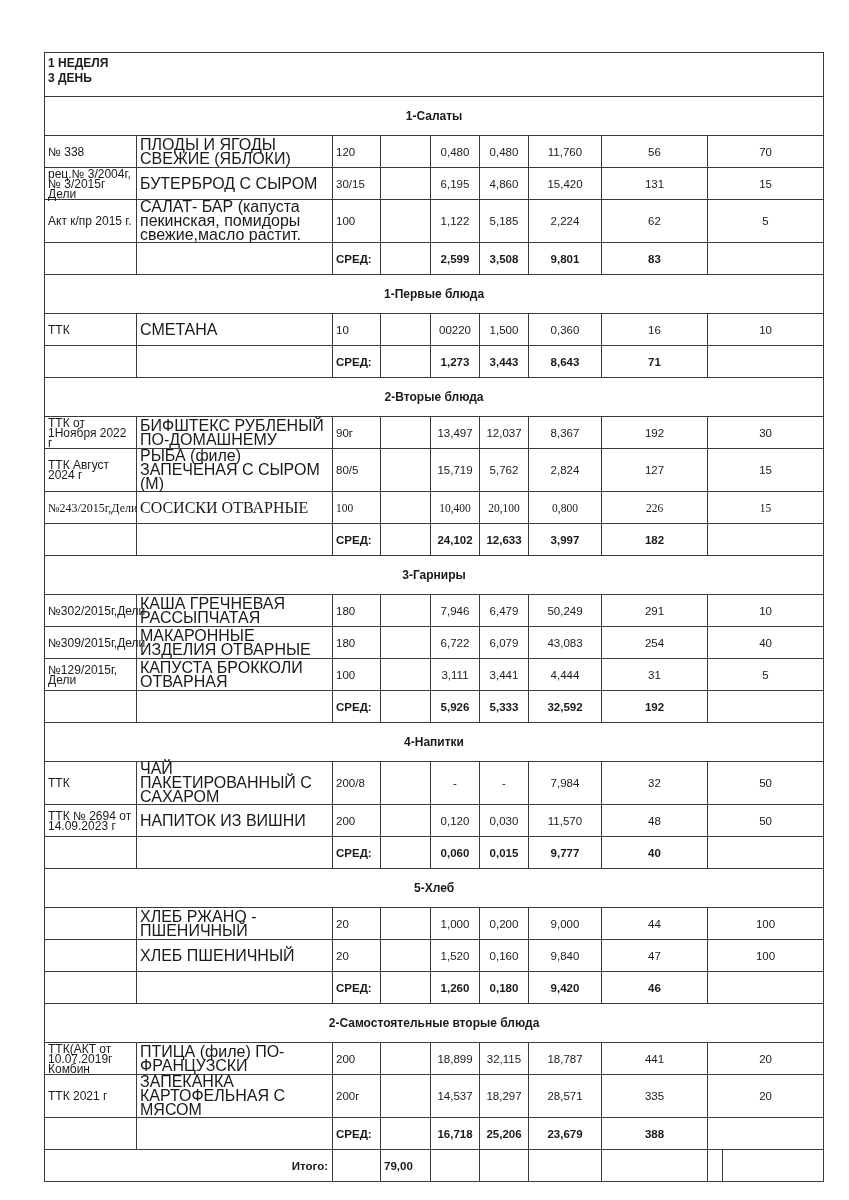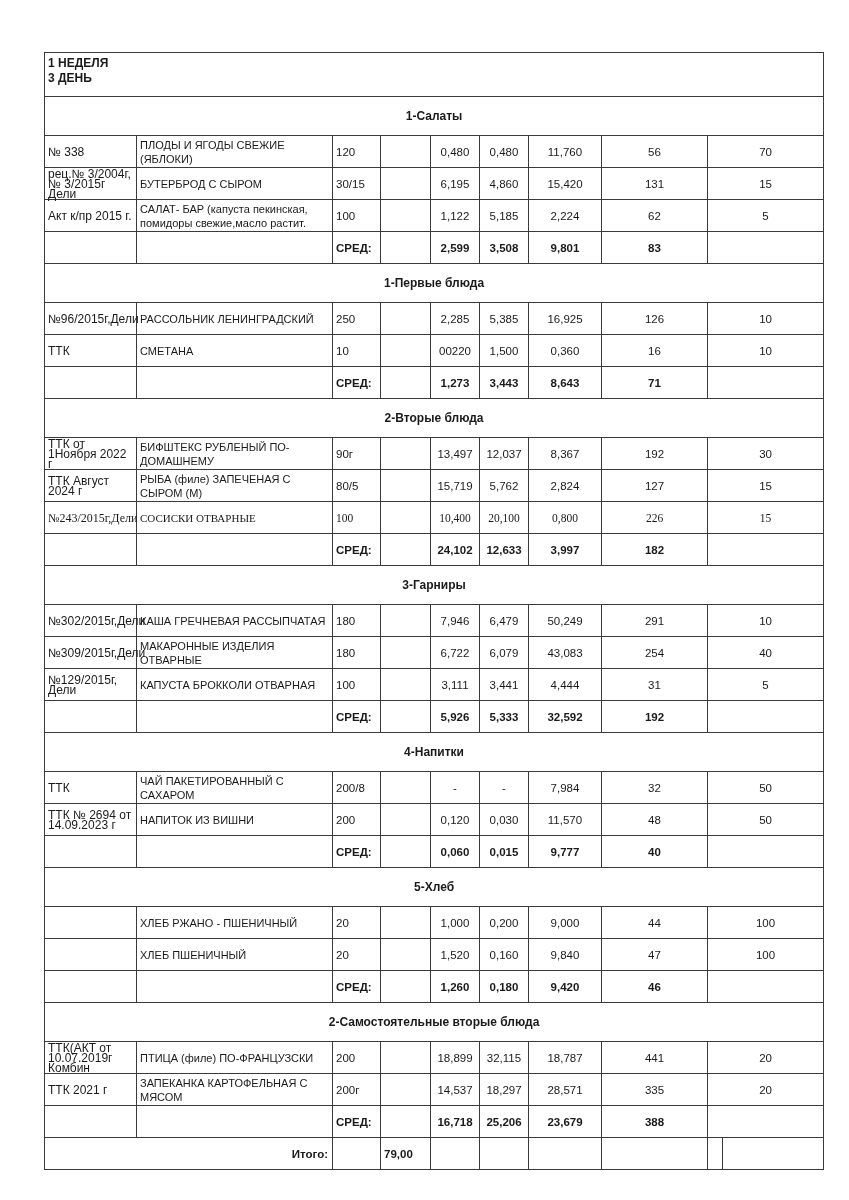--- a/index.html
+++ b/index.html
@@ -4,21 +4,21 @@
 <style>
   html, body { margin: 0; padding: 0; background: #ffffff; }
   body { width: 849px; height: 1200px; position: relative; font-family: "Liberation Sans", sans-serif; color: #1a1a1a; }
   .sheet { position: absolute; left: 44px; top: 52px; width: 779px; }
   table { border-collapse: collapse; width: 779px; table-layout: fixed; }
   td { border: 1px solid #3a3a3a; padding: 0 3px; font-size: 11.5px; vertical-align: middle; }
   .head-cell { height: 40px; font-weight: bold; font-size: 12px; line-height: 15px; vertical-align: top; padding-top: 3px; }
   .section { height: 38px; text-align: center; font-weight: bold; font-size: 12px; margin-top: 48px; }
   .row td { height: 31px; }
   .code { font-size: 12px; line-height: 10px; }
-  .name { font-size: 11px; line-height: 14px; }
+  .name { font-size: 16px; line-height: 14px; }
   .c { }
   .b { font-weight: bold; }
   .tot-label { text-align: right; font-weight: bold; padding-right: 4px; }
   .num { text-align: center; }
 </style>
 </head>
 <body>
 
 <div class="sheet">
   <table>
@@ -85,31 +85,20 @@
           <td class="num b">2,599</td>
           <td class="num b">3,508</td>
           <td class="num b">9,801</td>
           <td class="num b">83</td>
           <td colspan="2"></td>
         </tr>
         <tr>
           <td class="section" colspan="10">1-Первые блюда</td>
         </tr>
         <tr class="row" style="height: 31px;">
-          <td class="code">№96/2015г,Дели</td>
-          <td class="name">РАССОЛЬНИК ЛЕНИНГРАДСКИЙ</td>
-          <td class="c">250</td>
-          <td class="c"></td>
-          <td class="num">2,285</td>
-          <td class="num">5,385</td>
-          <td class="num">16,925</td>
-          <td class="num">126</td>
-          <td class="num" colspan="2">10</td>
-        </tr>
-        <tr class="row" style="height: 31px;">
           <td class="code">ТТК</td>
           <td class="name">СМЕТАНА</td>
           <td class="c">10</td>
           <td class="c"></td>
           <td class="num">00220</td>
           <td class="num">1,500</td>
           <td class="num">0,360</td>
           <td class="num">16</td>
           <td class="num" colspan="2">10</td>
         </tr>

